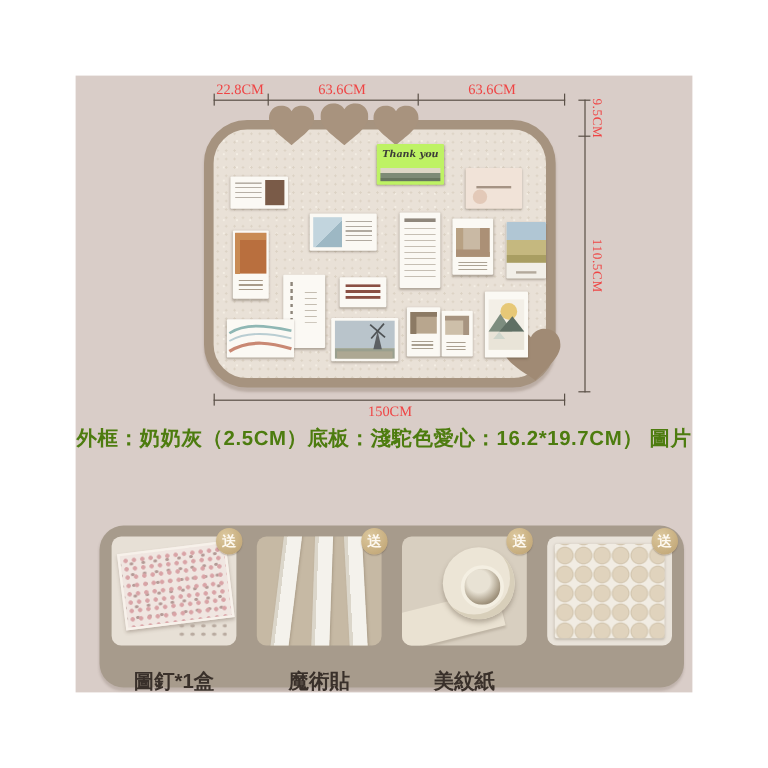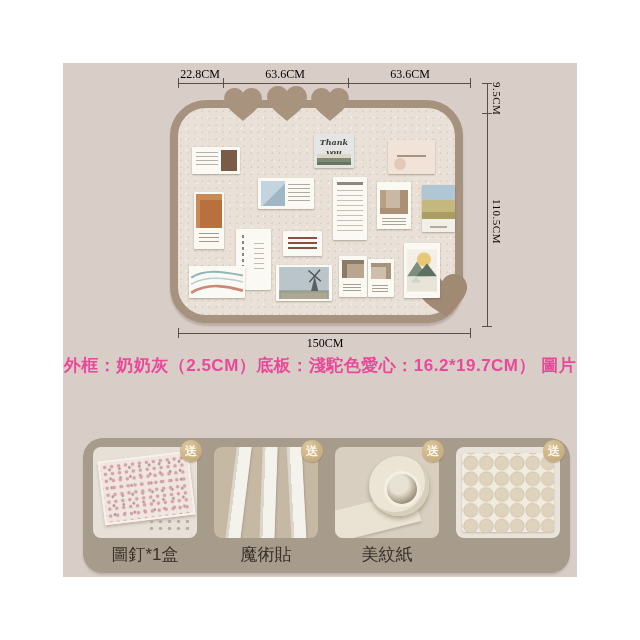--- a/index.html
+++ b/index.html
@@ -6,40 +6,40 @@
   body{width:640px;height:640px;background:#ffffff;font-family:"Liberation Sans",sans-serif;}
   .stage{position:relative;width:640px;height:640px;background:#ffffff;overflow:hidden;}
   .content-bg{position:absolute;left:63px;top:63px;width:514px;height:514px;background:#d9cdc8;}
 
   
   .dim{position:absolute;background:#5a5047;}
   .dim-h{height:1px;}
   .dim-v{width:1px;}
   .tick-v{position:absolute;width:1px;height:10px;background:#5a5047;}
   .tick-h{position:absolute;width:10px;height:1px;background:#5a5047;}
-  .dim-label{position:absolute;color:#000000;font-family:"Liberation Serif",serif;font-size:12px;text-align:center;}
+  .dim-label{position:absolute;color:#ef4444;font-family:"Liberation Serif",serif;font-size:12px;text-align:center;}
   .dim-label-vert{writing-mode:vertical-rl;font-size:11px;letter-spacing:.5px;}
 
   
   .board{position:absolute;left:170px;top:100px;width:293px;height:223px;box-sizing:border-box;
          border:8px solid #a6937f;border-radius:36px;
          background-color:#e9e1d7;
          background-image:radial-gradient(#dcd2c4 1px,transparent 1px),radial-gradient(#f4eee4 1px,transparent 1px);
          background-size:7px 7px,11px 11px;background-position:0 0,3px 4px;
          box-shadow:0 3px 2px rgba(100,80,60,.25);}
   .heart{position:absolute;}
   .heart svg{display:block;width:100%;height:100%;}
 
   
   .card{position:absolute;background:#fbf9f4;box-shadow:0 1px 2px rgba(70,55,40,.35);border-radius:1px;overflow:hidden;}
   .c1{left:192px;top:147px;width:48px;height:27px;}
   .c1::before{content:"";position:absolute;left:4px;top:5px;width:22px;height:14px;
      background:repeating-linear-gradient(180deg,#b6afa5 0 1px,transparent 1px 4px);}
   .c1::after{content:"";position:absolute;right:3px;top:3px;width:16px;height:21px;background:#7a5b48;}
-  .c2{left:314px;top:134px;width:40px;height:34px;background:#e5e5e5;}
+  .c2{left:314px;top:120px;width:56px;height:34px;background:#bef264;}
   .c2 .ty{position:absolute;left:0;top:3px;width:100%;text-align:center;
      font-family:"DejaVu Serif",serif;font-style:italic;font-weight:700;font-size:8px;color:#3c3c38;}
   .c2::after{content:"";position:absolute;left:3px;bottom:3px;right:3px;height:11px;
      background:linear-gradient(180deg,#ddd7c6 0 38%,#7d8b76 38% 72%,#67755f 72%);}
   .c3{left:388px;top:140px;width:47px;height:34px;background:#f1e3d8;}
   .c3::before{content:"";position:absolute;left:9px;top:15px;width:29px;height:2px;background:#a59384;}
   .c3::after{content:"";position:absolute;left:6px;bottom:4px;width:12px;height:12px;border-radius:50%;background:#e3c9b8;}
   .c4{left:258px;top:178px;width:56px;height:31px;}
   .c4::before{content:"";position:absolute;left:3px;top:3px;width:24px;height:25px;
      background:linear-gradient(135deg,#c2d5de 0 55%,#9db8c4 55%);}
@@ -83,35 +83,35 @@
   .c14{left:368px;top:259px;width:26px;height:38px;}
   .c14::before{content:"";position:absolute;left:3px;top:4px;right:3px;height:16px;background:#cdbfa9;
      box-shadow:inset -5px 4px 0 #a79480;}
   .c14::after{content:"";position:absolute;left:4px;bottom:4px;width:16px;height:8px;
      background:repeating-linear-gradient(180deg,#a99f90 0 1px,transparent 1px 3px);}
   .c15{left:404px;top:243px;width:36px;height:55px;padding:3px;box-sizing:border-box;}
   .c15 svg{display:block;width:100%;height:100%;}
 
   
   .desc{position:absolute;left:63px;top:355px;width:514px;text-align:center;
-        font-weight:700;font-size:17px;line-height:21px;color:#ec4899;letter-spacing:.5px;}
+        font-weight:700;font-size:17px;line-height:21px;color:#4d7c0f;letter-spacing:.5px;}
 
   
   .variant-badge{position:absolute;left:230px;top:406px;width:180px;height:30px;background:#695b4b;
         border:1px solid #584a3d;border-radius:5px;color:#ffffff;font-weight:700;font-size:19px;
         letter-spacing:2px;text-align:center;line-height:30px;}
 
   
   .panel{position:absolute;left:83px;top:438px;width:487px;height:135px;background:#a79b8c;border-radius:20px;
         box-shadow:0 2px 2px rgba(90,75,60,.2);}
   .panel-row{position:absolute;left:10px;top:9px;width:467px;display:flex;gap:17px;}
   .product{position:relative;width:104px;display:flex;flex-direction:column;align-items:center;}
   .photo{position:relative;width:104px;height:91px;border-radius:8px;overflow:visible;}
   .photo-inner{position:absolute;inset:0;border-radius:8px;overflow:hidden;}
-  .p-label{margin-top:5px;font-weight:400;font-size:17px;color:#39302a;white-space:nowrap;}
+  .p-label{margin-top:18px;font-weight:700;font-size:17px;color:#39302a;white-space:nowrap;}
   .gift{position:absolute;top:-7px;right:-5px;width:22px;height:22px;border-radius:50%;
         background:radial-gradient(circle at 35% 30%,#dcc89e,#bda170);color:#fdf8ef;
         font-size:12px;font-weight:700;text-align:center;line-height:22px;box-shadow:0 1px 1px rgba(80,60,40,.3);z-index:2;}
 
   
   .ph-pins{background:#e7e0d6;}
   .pins-box{position:absolute;left:8%;top:10%;width:84%;height:66%;transform:rotate(-7deg);
         background-color:#f0e6e1;border:2px solid #f7f1ea;box-shadow:0 2px 3px rgba(90,70,55,.3);
         background-image:radial-gradient(#d9a3a6 1.5px,transparent 2.2px),radial-gradient(#b39a96 1.2px,transparent 1.8px);
         background-size:7px 7px,10px 9px;background-position:1px 1px,4px 3px;}

